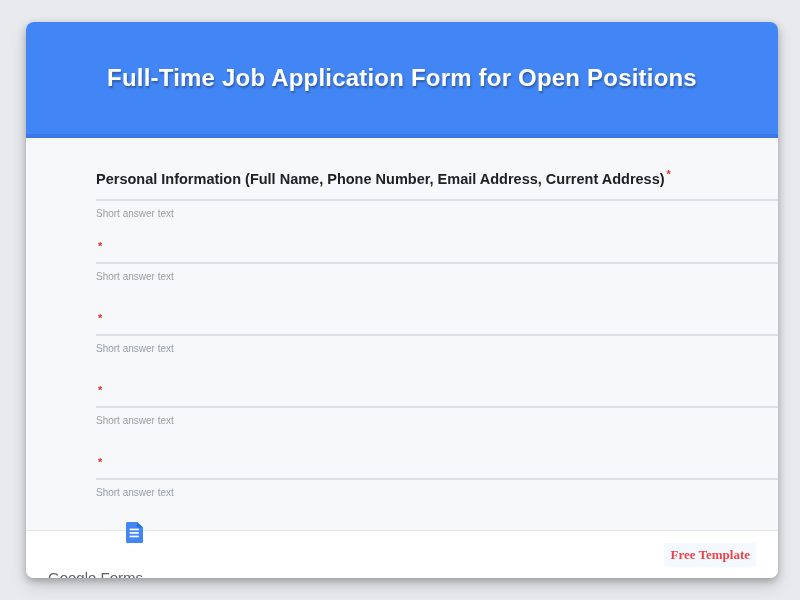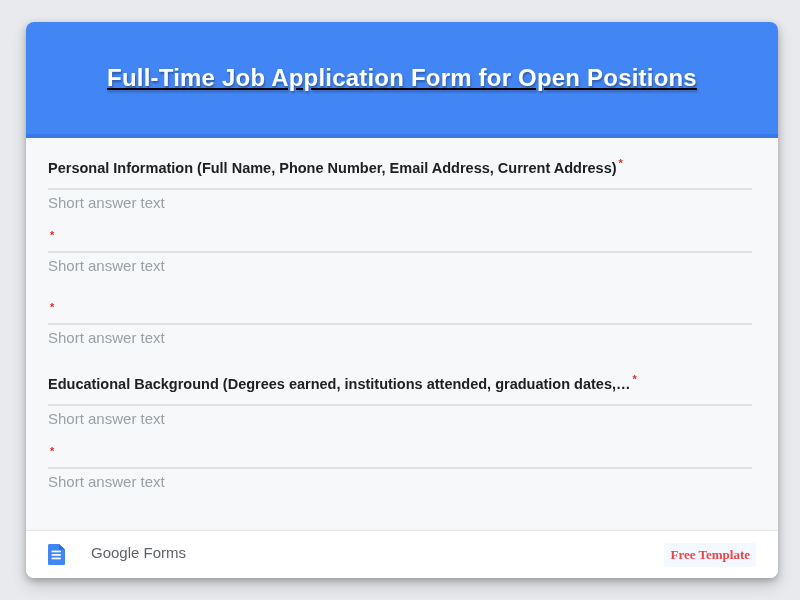--- a/index.html
+++ b/index.html
@@ -33,39 +33,39 @@
   
   #form-header {
     height: 112px;
     background: #4285f4;
     border-bottom: 4px solid #3b78e7;
     display: flex;
     align-items: center;
     justify-content: center;
     flex: 0 0 auto;
     box-sizing: content-box;
-    text-decoration: underline;
   }
   #form-title {
     color: #ffffff;
     font-size: 24px;
     font-weight: bold;
     letter-spacing: 0.2px;
     text-align: center;
     text-shadow: 1px 2px 2px rgba(0,0,0,0.30);
     padding: 0 24px;
     white-space: nowrap;
   }
 
   
   #form-body {
     flex: 1 1 auto;
     background: #f6f8f9;
-    padding: 16px 26px 0 22px;
+    padding: 27px 26px 0 22px;
     box-sizing: border-box;
+    margin-left: 48px;
   }
   .question-row {
     height: 72px;
     position: relative;
   }
   .question-label {
     font-size: 14.5px;
     font-weight: bold;
     color: #202124;
     white-space: nowrap;
@@ -90,41 +90,42 @@
     top: 0px;
     font-weight: bold;
   }
   .answer-area {
     margin-top: 10px;
     width: 704px;
     border-top: 2px solid #dfe1e5;
     padding-top: 5px;
   }
   .answer-placeholder {
-    font-size: 15px;
+    font-size: 10px;
     color: #9aa0a6;
     line-height: 16px;
   }
 
   
   #form-footer {
     flex: 0 0 auto;
     height: 48px;
     background: #ffffff;
     border-top: 1px solid #e3e5e8;
     display: flex;
     align-items: center;
     justify-content: space-between;
     padding: 0 22px 0 22px;
     box-sizing: border-box;
   }
   #footer-brand {
     display: flex;
-    align-items: flex-start;
+    align-items: flex-end;
     gap: 26px;
+    flex-direction: column;
   }
   #gforms-icon {
     width: 17px;
     height: 21px;
     display: block;
   }
   #brand-label {
     font-size: 15px;
     color: #5f6368;
     line-height: 18px;
@@ -175,21 +176,20 @@
       <div class="question-label">
         <span class="required-mark">*</span>
       </div>
       <div class="answer-area">
         <div class="answer-placeholder">Short answer text</div>
       </div>
     </div>
 
     <div class="question-row">
       <div class="question-label">
-        <span class="question-text">Educational Background (Degrees earned, institutions attended, graduation dates,…</span>
         <span class="required-mark">*</span>
       </div>
       <div class="answer-area">
         <div class="answer-placeholder">Short answer text</div>
       </div>
     </div>
 
     <div class="question-row">
       <div class="question-label">
         <span class="required-mark">*</span>

